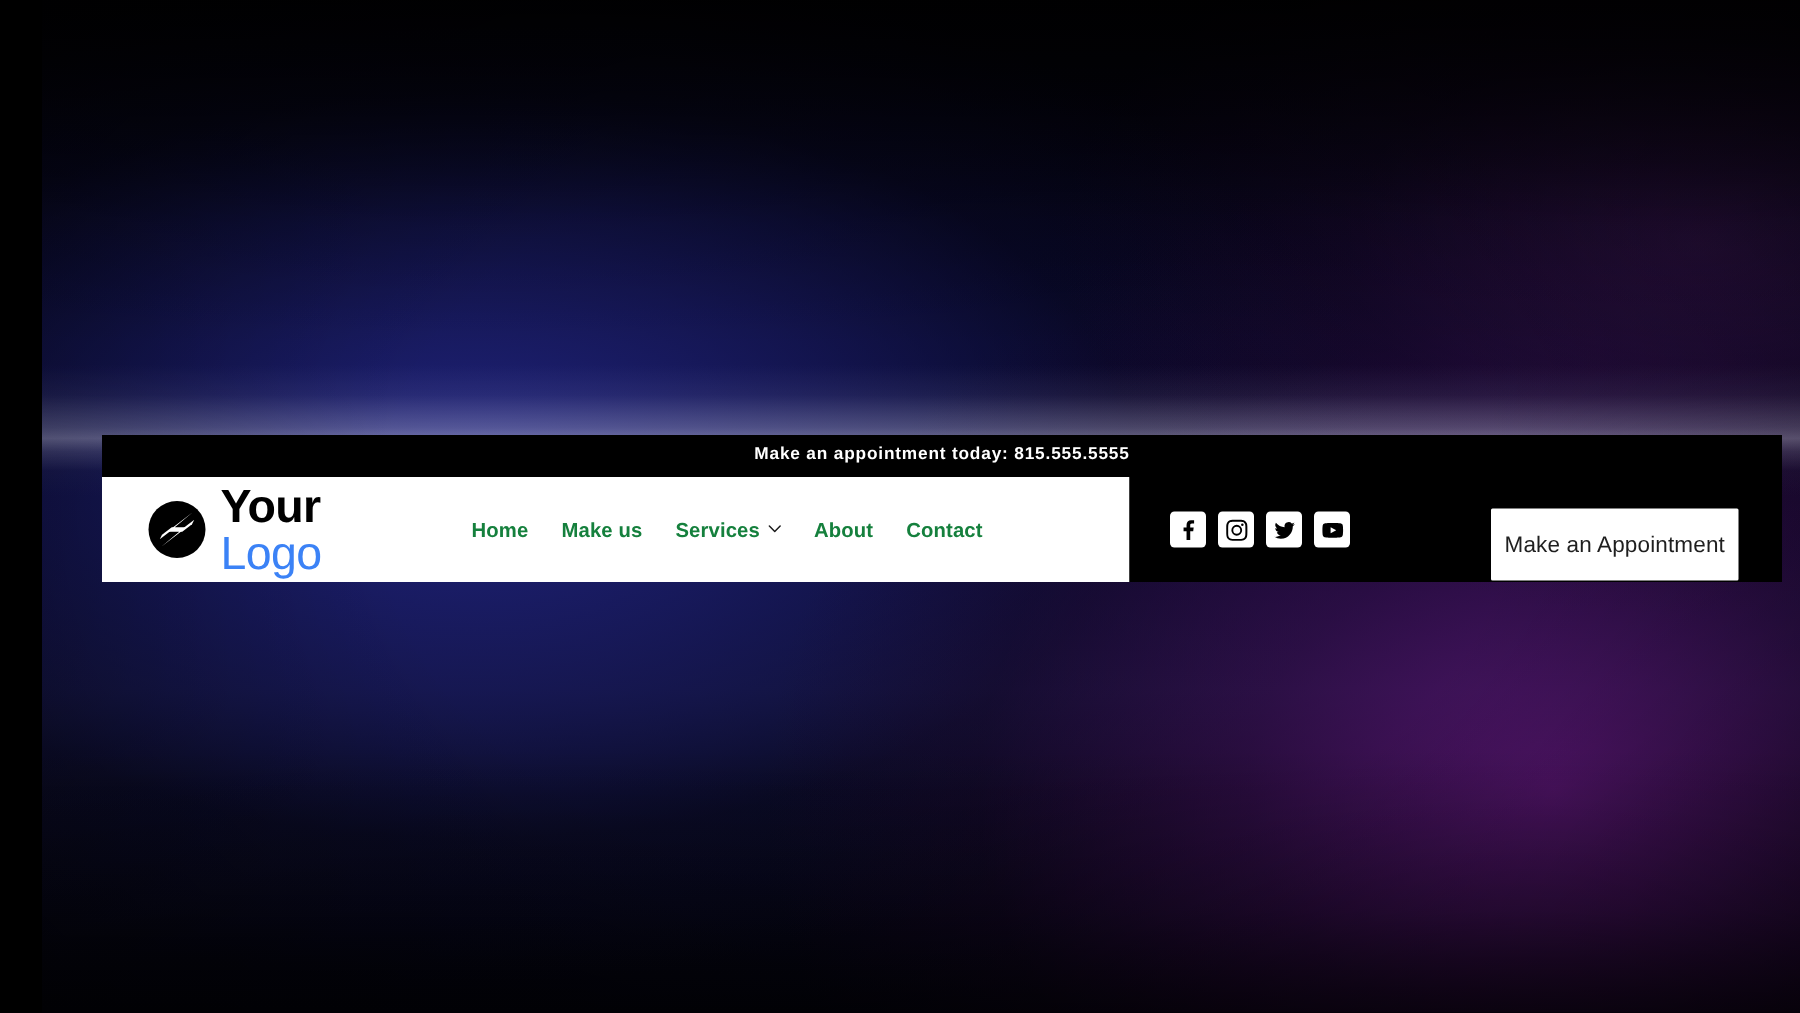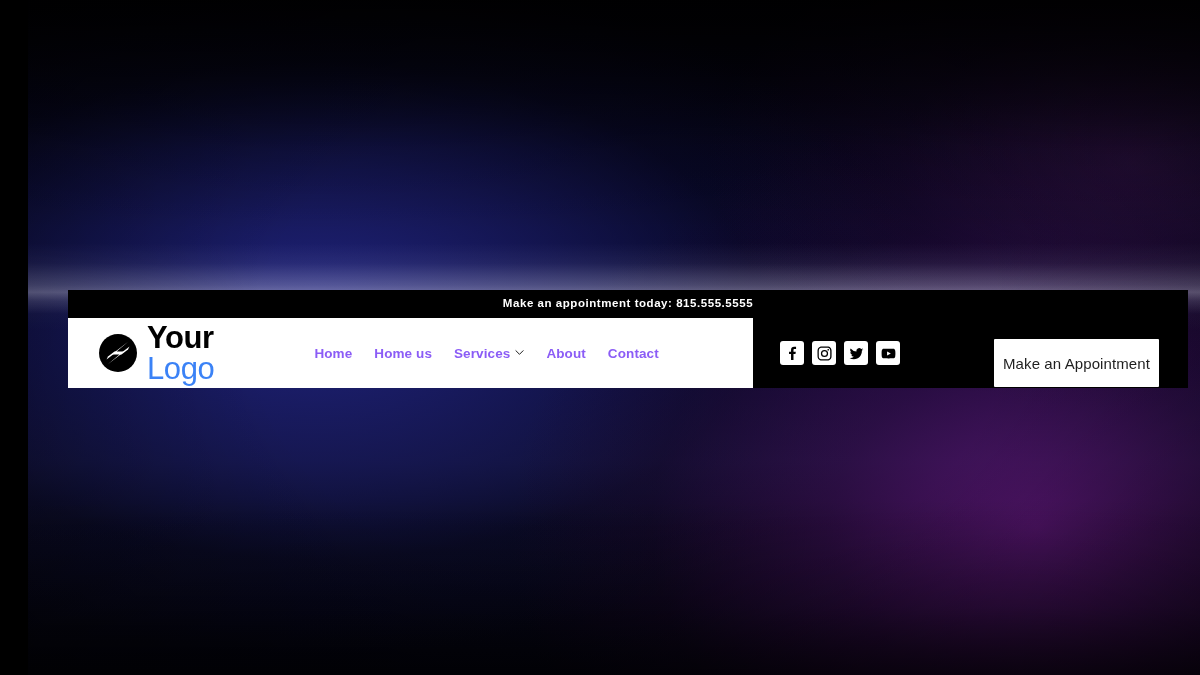--- a/index.html
+++ b/index.html
@@ -173,21 +173,21 @@
   }
 
   
   .nav-links {
     display: flex;
     align-items: center;
     gap: 22px;
     margin-left: 100px;
   }
   .nav-link {
-    color: #8b5cf6;
+    color: #15803d;
     font-size: 13.5px;
     font-weight: 700;
     letter-spacing: 0.1px;
     white-space: nowrap;
     cursor: pointer;
     display: flex;
     align-items: center;
     gap: 5px;
     text-decoration: none;
   }
@@ -288,21 +288,21 @@
           </span>
         </div>
 
         <nav class="nav-links">
 
           <a class="nav-link" href="#">
             <span>Home</span>
           </a>
 
           <a class="nav-link" href="#">
-            <span>Home us</span>
+            <span>Make us</span>
           </a>
 
           <a class="nav-link" href="#">
             <span>Services</span>
             <span class="chev">
               <svg viewBox="0 0 10 10" width="9" height="9">
                 <path d="M1 3 L5 7 L9 3" fill="none" stroke="#1b1b1b" stroke-width="1.1" stroke-linecap="round" stroke-linejoin="round"></path>
               </svg>
             </span>
           </a>

